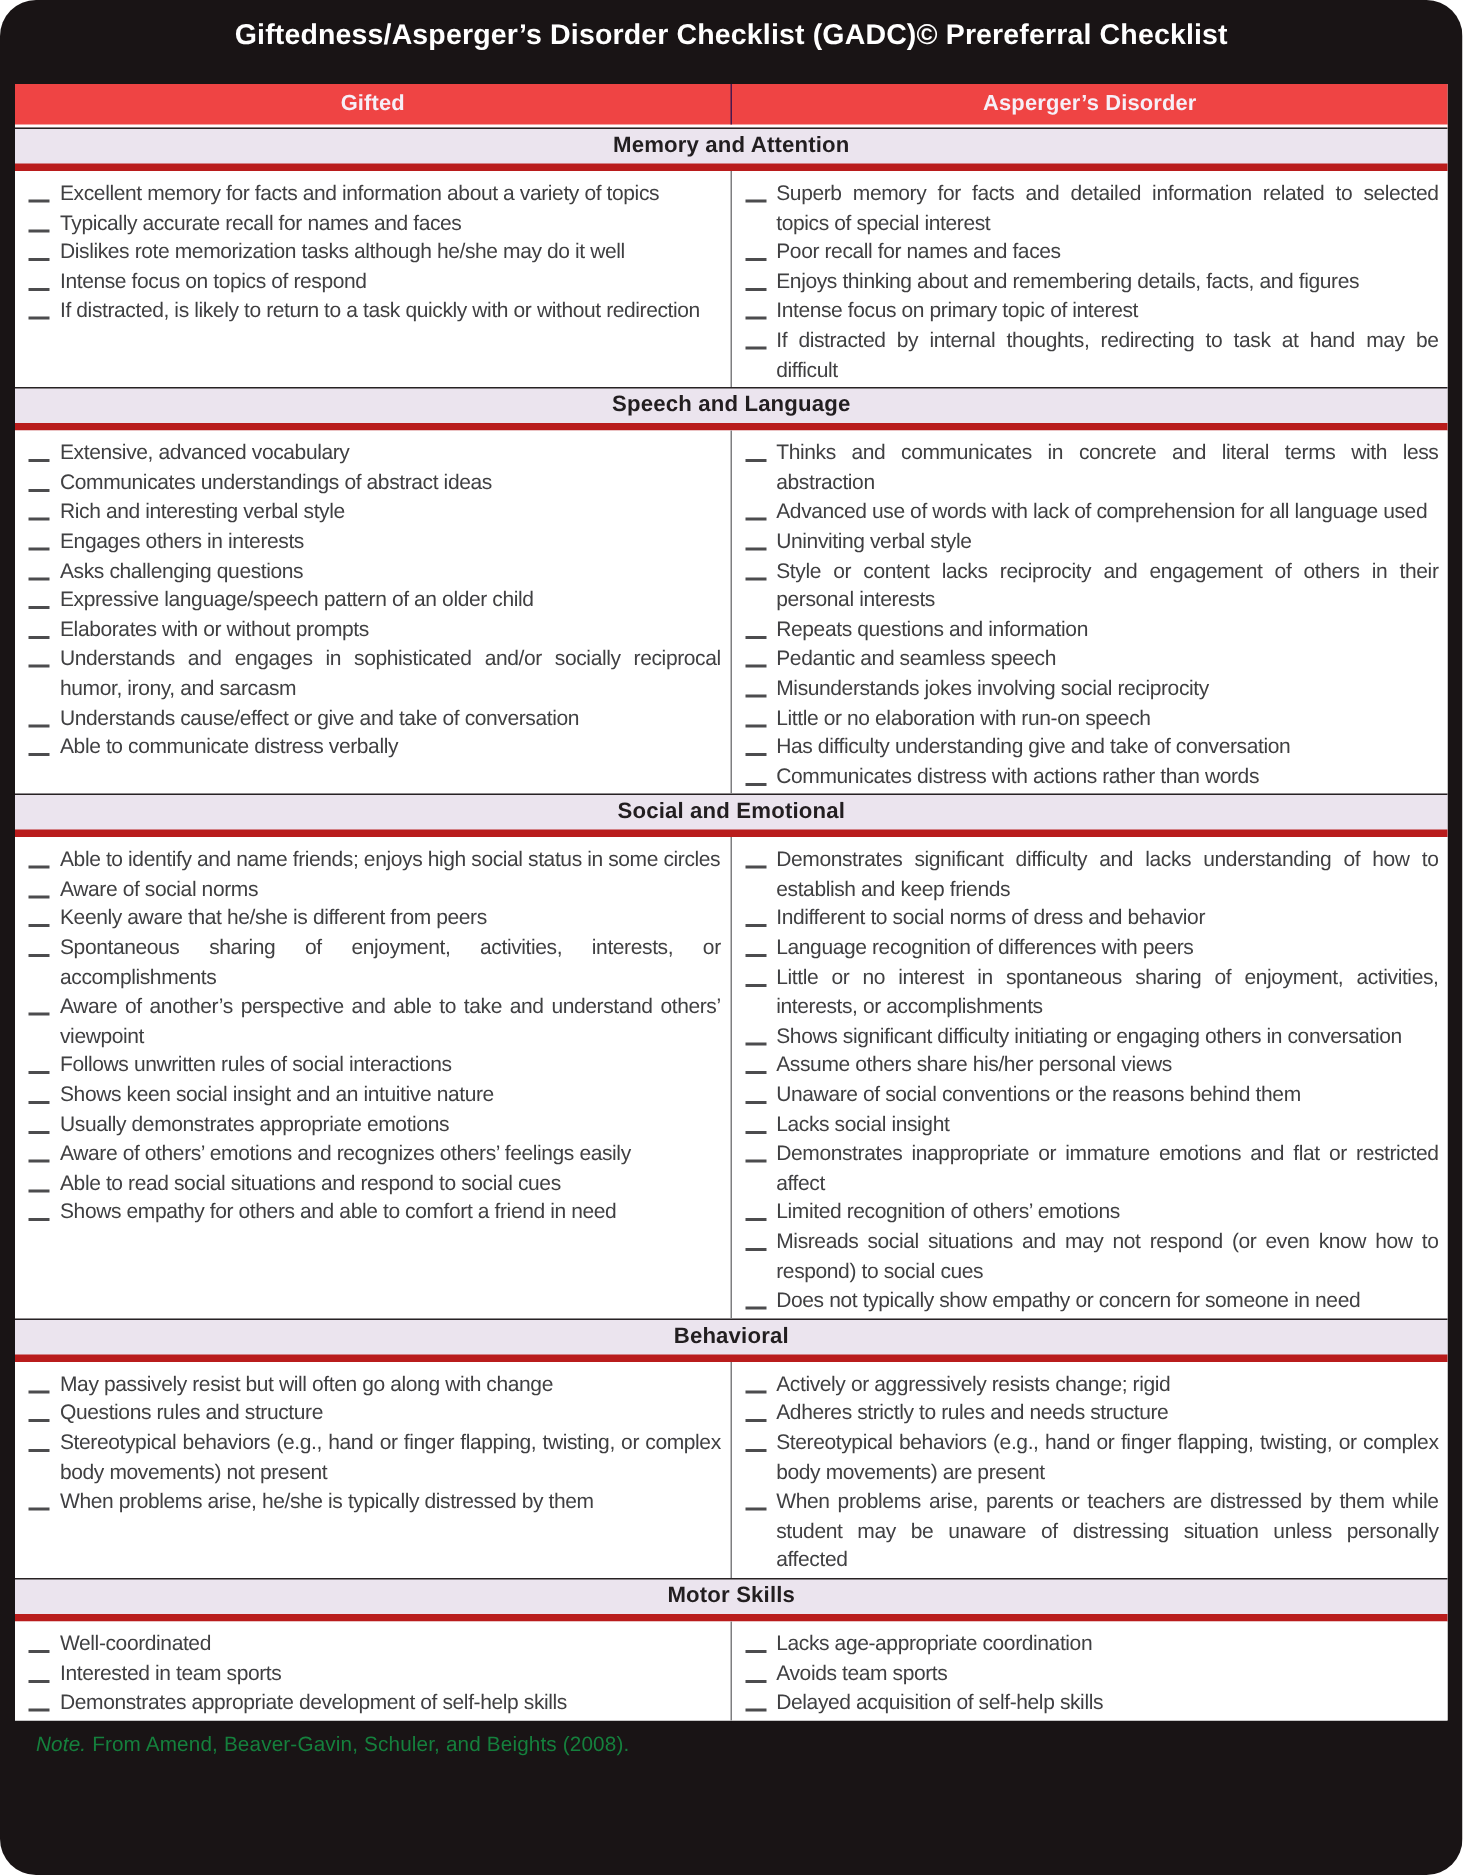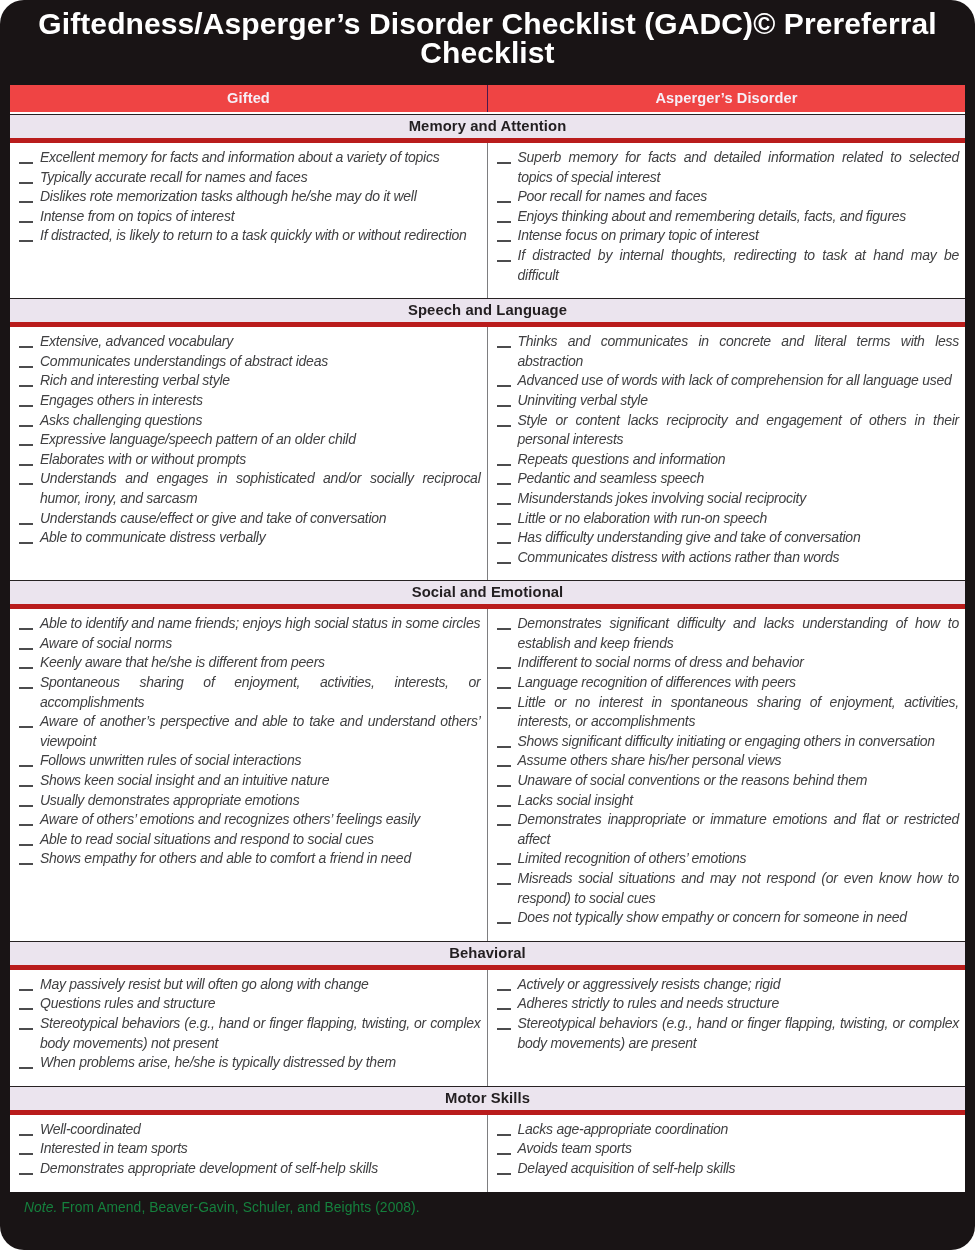--- a/index.html
+++ b/index.html
@@ -4,35 +4,35 @@
 <style>
   html,body{margin:0;padding:0;background:#ffffff;font-family:"Liberation Sans",sans-serif;}
   .frame{
     width:975px;height:1250px;box-sizing:border-box;
     background:#191415;border-radius:24px;
     padding:9px 10px 0 10px;overflow:hidden;
     display:flex;flex-direction:column;
   }
   .title-block{flex:0 0 auto;}
   .title{color:#ffffff;font-weight:bold;text-align:center;font-size:21.5px;line-height:27px;letter-spacing:0.1px;}
-  .title2{font-size:30px;line-height:29px;}
+  .title2{font-size:19px;line-height:29px;}
   .gadc-table{background:#ffffff;margin-top:18px;flex:0 0 auto;}
   .colhead{display:flex;background:#ef4444;border-bottom:2px solid #ffffff;}
   .colcell{
     flex:1 1 50%;color:#f6eff7;font-weight:bold;font-size:14.6px;
     text-align:center;padding:5px 0 6px 0;letter-spacing:0.1px;
   }
   .colcell:first-child{border-right:1px solid #49184d;}
   .sechead{
     background:#ebe4ee;border-top:1px solid #272223;border-bottom:5px solid #b91c1c;
     color:#221e20;font-weight:bold;text-align:center;font-size:14.8px;
     padding:3px 0 4px 0;letter-spacing:0.1px;
   }
   .secrow{display:flex;align-items:stretch;background:#ffffff;}
-  .cell{flex:1 1 50%;box-sizing:border-box;padding:5px 6px 13px 9px;font-style:italic;}
+  .cell{flex:1 1 50%;box-sizing:border-box;padding:5px 6px 2px 9px;}
   .cell.left{border-right:1px solid #7e7e80;}
   .item{display:flex;}
   .blank{
     flex:0 0 14px;height:12px;border-bottom:2px solid #4c4c4e;
     margin-right:7px;margin-top:2px;
   }
   .itext{
     flex:1 1 auto;color:#404042;font-size:14px;line-height:19.6px;
     text-align:justify;letter-spacing:-0.26px;
   }
@@ -66,21 +66,21 @@
             <div class="item">
               <span class="blank"></span>
               <span class="itext">Typically accurate recall for names and faces</span>
             </div>
             <div class="item">
               <span class="blank"></span>
               <span class="itext">Dislikes rote memorization tasks although he/she may do it well</span>
             </div>
             <div class="item">
               <span class="blank"></span>
-              <span class="itext">Intense from on topics of interest</span>
+              <span class="itext">Intense focus on topics of respond</span>
             </div>
             <div class="item">
               <span class="blank"></span>
               <span class="itext">If distracted, is likely to return to a task quickly with or without redirection</span>
             </div>
           </div>
           <div class="cell">
             <div class="item">
               <span class="blank"></span>
               <span class="itext">Superb memory for facts and detailed information related to selected topics of special interest</span>
@@ -314,20 +314,24 @@
               <span class="blank"></span>
               <span class="itext">Actively or aggressively resists change; rigid</span>
             </div>
             <div class="item">
               <span class="blank"></span>
               <span class="itext">Adheres strictly to rules and needs structure</span>
             </div>
             <div class="item">
               <span class="blank"></span>
               <span class="itext">Stereotypical behaviors (e.g., hand or finger flapping, twisting, or complex body movements) are present</span>
+            </div>
+            <div class="item">
+              <span class="blank"></span>
+              <span class="itext">When problems arise, parents or teachers are distressed by them while student may be unaware of distressing situation unless personally affected</span>
             </div>
           </div>
         </div>
         <div class="sechead">Motor Skills</div>
         <div class="secrow">
           <div class="cell left">
             <div class="item">
               <span class="blank"></span>
               <span class="itext">Well-coordinated</span>
             </div>

